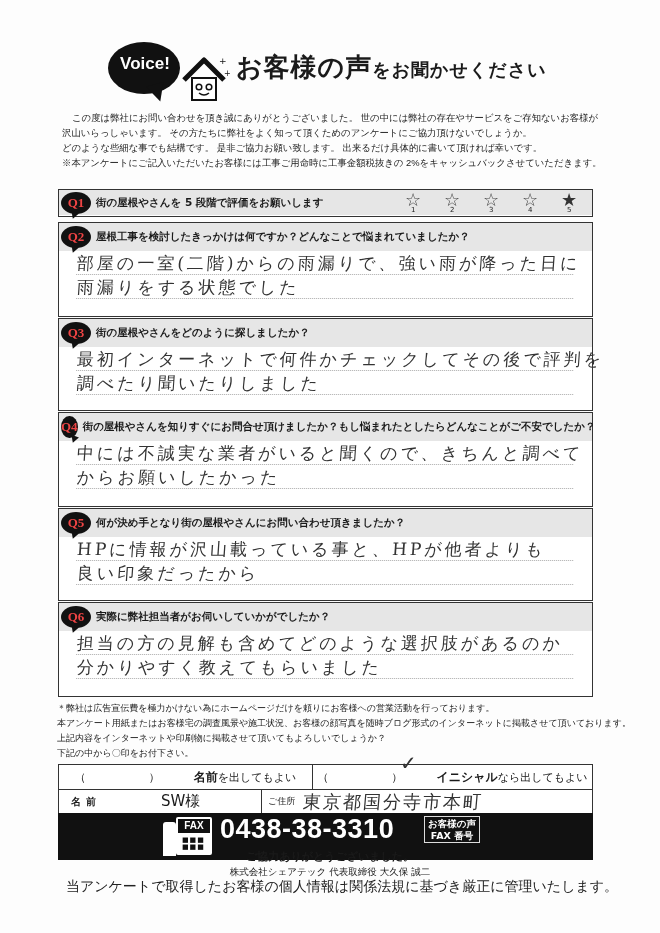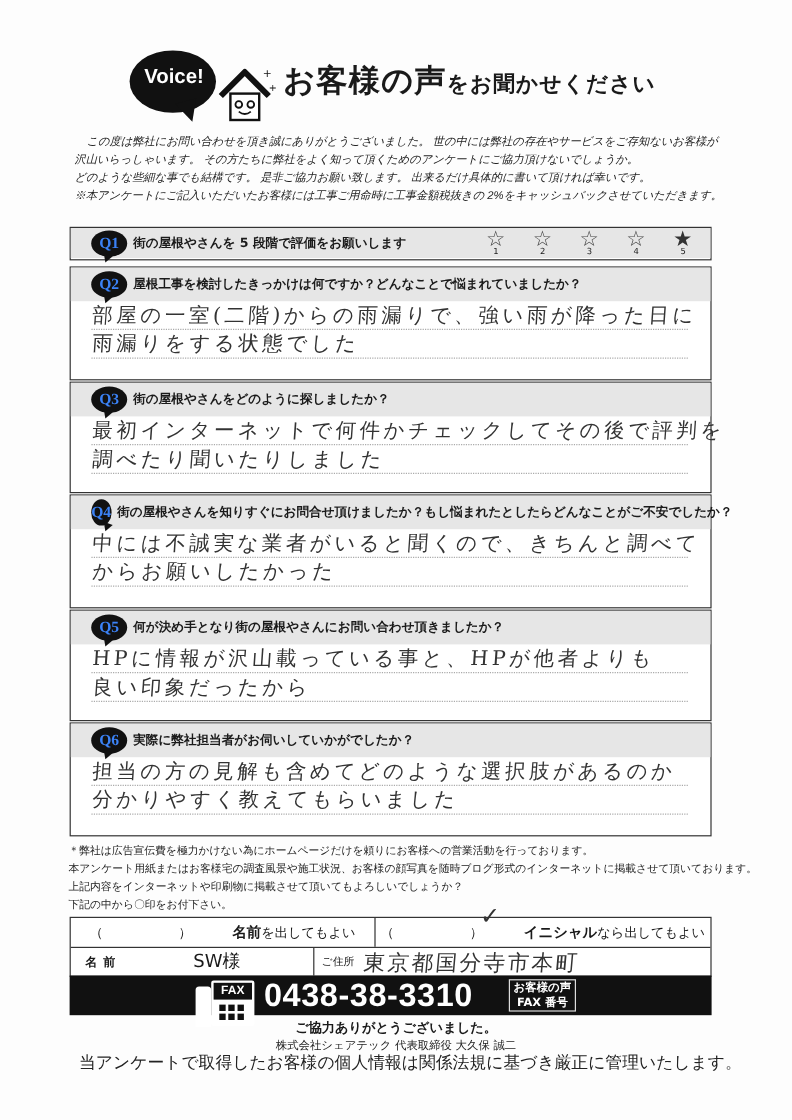--- a/index.html
+++ b/index.html
@@ -8,62 +8,62 @@
 
   .header { position: absolute; left: 108px; top: 42px; width: 460px; height: 62px; }
   .voice-bubble { position: absolute; left: 0; top: 0; width: 72px; height: 52px; background: #111; border-radius: 50%; }
   .voice-tail { position: absolute; left: 40px; top: 42px; width: 0; height: 0; border-left: 10px solid transparent; border-right: 8px solid transparent; border-top: 18px solid #111; transform: rotate(-15deg); }
   .voice-text { position: absolute; left: 6px; top: 12px; width: 62px; text-align: center; color: #fff; font-weight: bold; font-size: 17px; font-family: "Liberation Sans", sans-serif; }
   .house-icon { position: absolute; left: 74px; top: 14px; width: 48px; height: 46px; }
   .title-main { position: absolute; left: 128px; top: 8px; font-size: 26px; font-weight: bold; letter-spacing: 1px; white-space: nowrap; }
   .title-main .small { font-size: 18px; }
 
   .intro { position: absolute; left: 62px; top: 110px; width: 540px; font-size: 9.4px; line-height: 15px; color: #222; white-space: nowrap; font-family: "Liberation Sans", sans-serif; }
-  .intro p { margin: 0; font-style: italic; }
+  .intro p { margin: 0; }
 
   .qbox { position: absolute; left: 58px; width: 535px; border: 1.5px solid #333; background: #fff; }
   .qhead { position: relative; height: 28px; background: #e6e6e6; display: flex; align-items: center; }
-  .qbadge { position: relative; margin-left: 17px; width: 30px; height: 22px; background: #111; border-radius: 50%; color: #3b82f6; font-weight: bold; font-size: 13px; display: flex; align-items: center; justify-content: center; font-family: "Liberation Serif", serif; }
+  .qbadge { position: relative; margin-left: 2px; width: 30px; height: 22px; background: #111; border-radius: 50%; color: #ef4444; font-weight: bold; font-size: 13px; display: flex; align-items: center; justify-content: center; font-family: "Liberation Serif", serif; }
   .qbadge::after { content: ""; position: absolute; left: 9px; bottom: -5px; border-left: 4px solid transparent; border-right: 4px solid transparent; border-top: 7px solid #111; transform: rotate(20deg); }
   .qtext { margin-left: 5px; font-size: 10.5px; font-weight: bold; white-space: nowrap; }
   .q1 { top: 189px; height: 28px; }
   .q1 .qhead { height: 25px; }
   .stars { position: absolute; right: 12px; top: 0; display: flex; gap: 17px; }
   .star { position: relative; width: 22px; height: 26px; text-align: center; }
   .star .g { font-size: 18px; line-height: 20px; color: #444; }
   .star.filled .g { color: #333; }
   .star .n { position: absolute; left: 9px; top: 16px; font-size: 7px; }
 
   .answer { position: relative; padding: 0 18px; }
   .aline { height: 24px; border-bottom: 1px dotted #aaa; font-family: "DejaVu Serif", serif; font-size: 17px; line-height: 24px; color: #333; letter-spacing: 3px; white-space: nowrap; transform: skewX(-4deg); }
 
   .q2 { top: 222px; height: 95px; }
   .q3 { top: 318px; height: 93px; }
   .q4 { top: 412px; height: 95px; }
   .q5 { top: 508px; height: 93px; }
   .q6 { top: 602px; height: 95px; }
 
-  .notes { position: absolute; left: 57px; top: 702px; width: 560px; font-size: 9px; line-height: 15px; color: #222; white-space: nowrap; font-family: Liberation Serif, serif; }
+  .notes { position: absolute; left: 57px; top: 702px; width: 560px; font-size: 9px; line-height: 15px; color: #222; white-space: nowrap; font-family: Liberation Mono, monospace; }
 
   .consent { position: absolute; left: 58px; top: 764px; width: 535px; border: 1.5px solid #333; background: #fff; }
   .crow { display: flex; height: 24px; }
   .crow + .crow { border-top: 1px solid #333; }
   .ccell { position: relative; display: flex; align-items: center; font-size: 11px; }
   .ccell.left { width: 254px; border-right: 1px solid #333; justify-content: center; }
   .ccell.right { flex: 1; justify-content: center; }
   .paren { margin-right: 8px; letter-spacing: 26px; }
   .opt-bold { font-weight: bold; font-size: 12px; }
   .check { position: absolute; left: 87px; top: -14px; font-size: 20px; color: #333; }
   .name-cell { width: 203px; border-right: 1px solid #333; display: flex; align-items: center; }
   .name-label { margin-left: 12px; font-size: 10px; font-weight: bold; letter-spacing: 5px; }
   .name-value { margin-left: 60px; font-size: 15px; }
   .addr-label { margin-left: 6px; font-size: 9px; }
   .addr-value { margin-left: 8px; font-family: "DejaVu Serif", serif; font-size: 18px; letter-spacing: 2px; color: #333; transform: skewX(-5deg); white-space: nowrap; }
 
-  .faxbar { position: absolute; left: 58px; top: 813px; width: 535px; height: 33px; background: #111; }
+  .faxbar { position: absolute; left: 58px; top: 813px; width: 535px; height: 47px; background: #111; }
   .fax-phone { position: absolute; left: 105px; top: 9px; width: 13px; height: 34px; background: #fff; border-radius: 3px 3px 0 0; }
   .fax-machine { position: absolute; left: 118px; top: 4px; width: 36px; height: 38px; background: #fff; border-radius: 2px; }
   .fax-label { position: absolute; left: 2px; top: 2px; width: 32px; height: 14px; background: #111; color: #fff; font-size: 10px; font-weight: bold; text-align: center; line-height: 14px; font-family: "Liberation Sans", sans-serif; }
   .fax-keys { position: absolute; left: 6px; top: 20px; width: 24px; font-size: 7px; line-height: 7px; color: #111; letter-spacing: 1px; }
   .fax-number { position: absolute; left: 162px; top: 0; color: #fff; font-size: 27px; font-weight: bold; line-height: 33px; font-family: "Liberation Sans", sans-serif; letter-spacing: 0.5px; }
   .fax-badge { position: absolute; left: 366px; top: 3px; width: 56px; height: 27px; border: 1.5px solid #ddd; color: #fff; font-size: 9.5px; line-height: 11.5px; text-align: center; padding-top: 1px; font-weight: bold; }
 
   .closing { position: absolute; left: 0; top: 849px; width: 660px; text-align: center; }
   .thanks { font-size: 11px; font-weight: bold; line-height: 15px; }
   .company { font-size: 9.5px; line-height: 15px; color: #222; }

